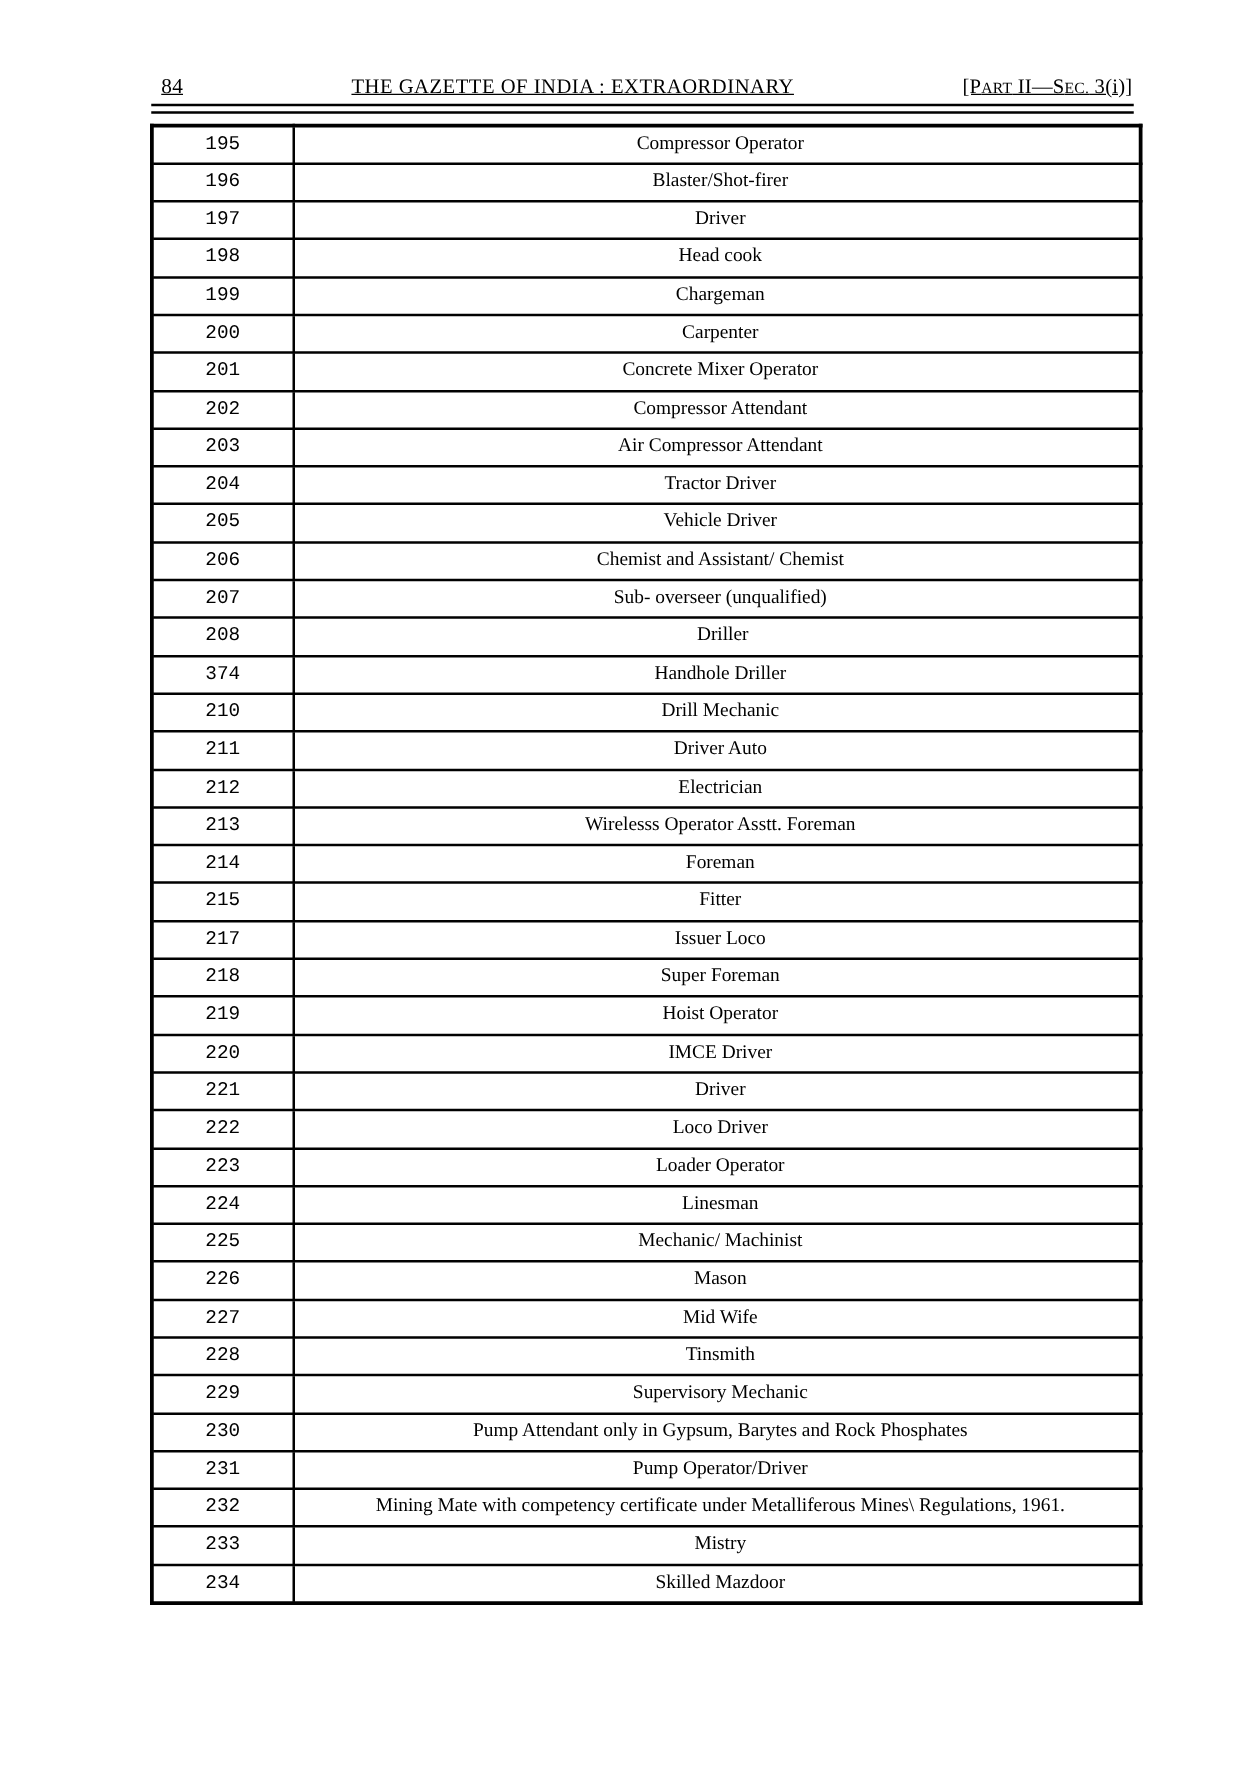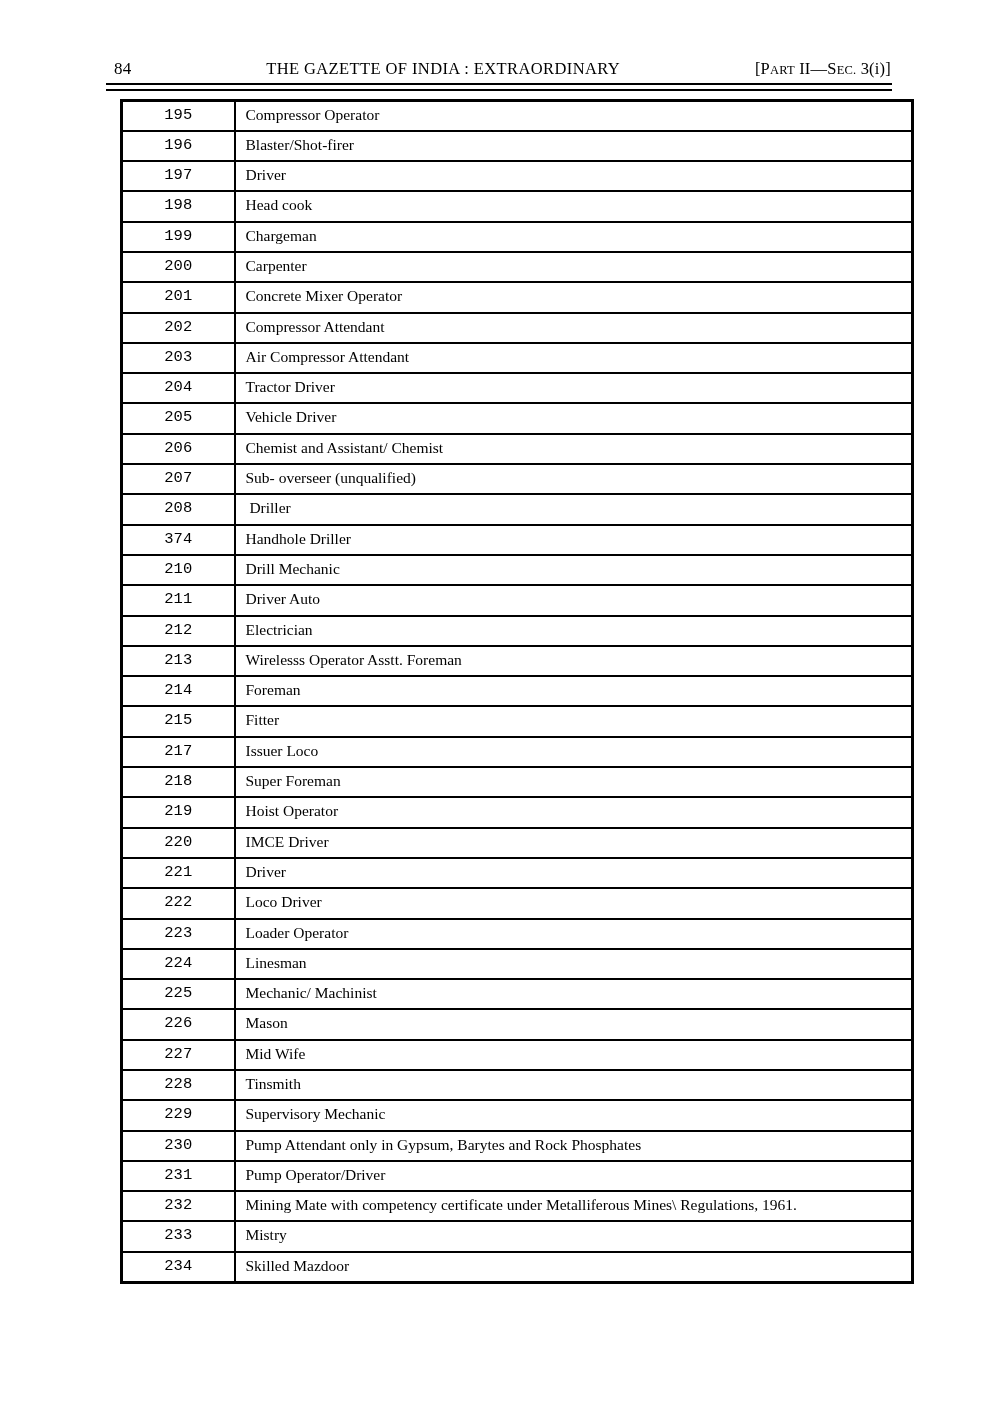--- a/index.html
+++ b/index.html
@@ -9,23 +9,24 @@
   }
   body {
     width: 1000px;
     height: 1413px;
     position: relative;
     font-family: "Liberation Serif", serif;
     color: #000000;
   }
   .page-header {
     position: absolute;
-    left: 106px;
+    left: 121px;
     top: 59px;
     width: 786px;
+    text-decoration: underline;
   }
   .header-text {
     display: flex;
     justify-content: space-between;
     align-items: baseline;
     font-size: 16.5px;
     letter-spacing: 0.2px;
     padding: 0 1px 0 8px;
     line-height: 20px;
   }
@@ -63,21 +64,21 @@
     box-sizing: border-box;
     padding: 3px 4px 0 4px;
     overflow: hidden;
   }
   .occupation-table td.num-cell {
     width: 113px;
     text-align: center;
     font-family: Liberation Mono, monospace;
   }
   .occupation-table td.title-cell {
-    text-align: left;
+    text-align: center;
     padding-left: 10px;
     white-space: pre-wrap;
   }
 </style>
 </head>
 <body>
 
 <div class="page-header">
   <div class="header-text">
     <span class="page-number">84</span>

